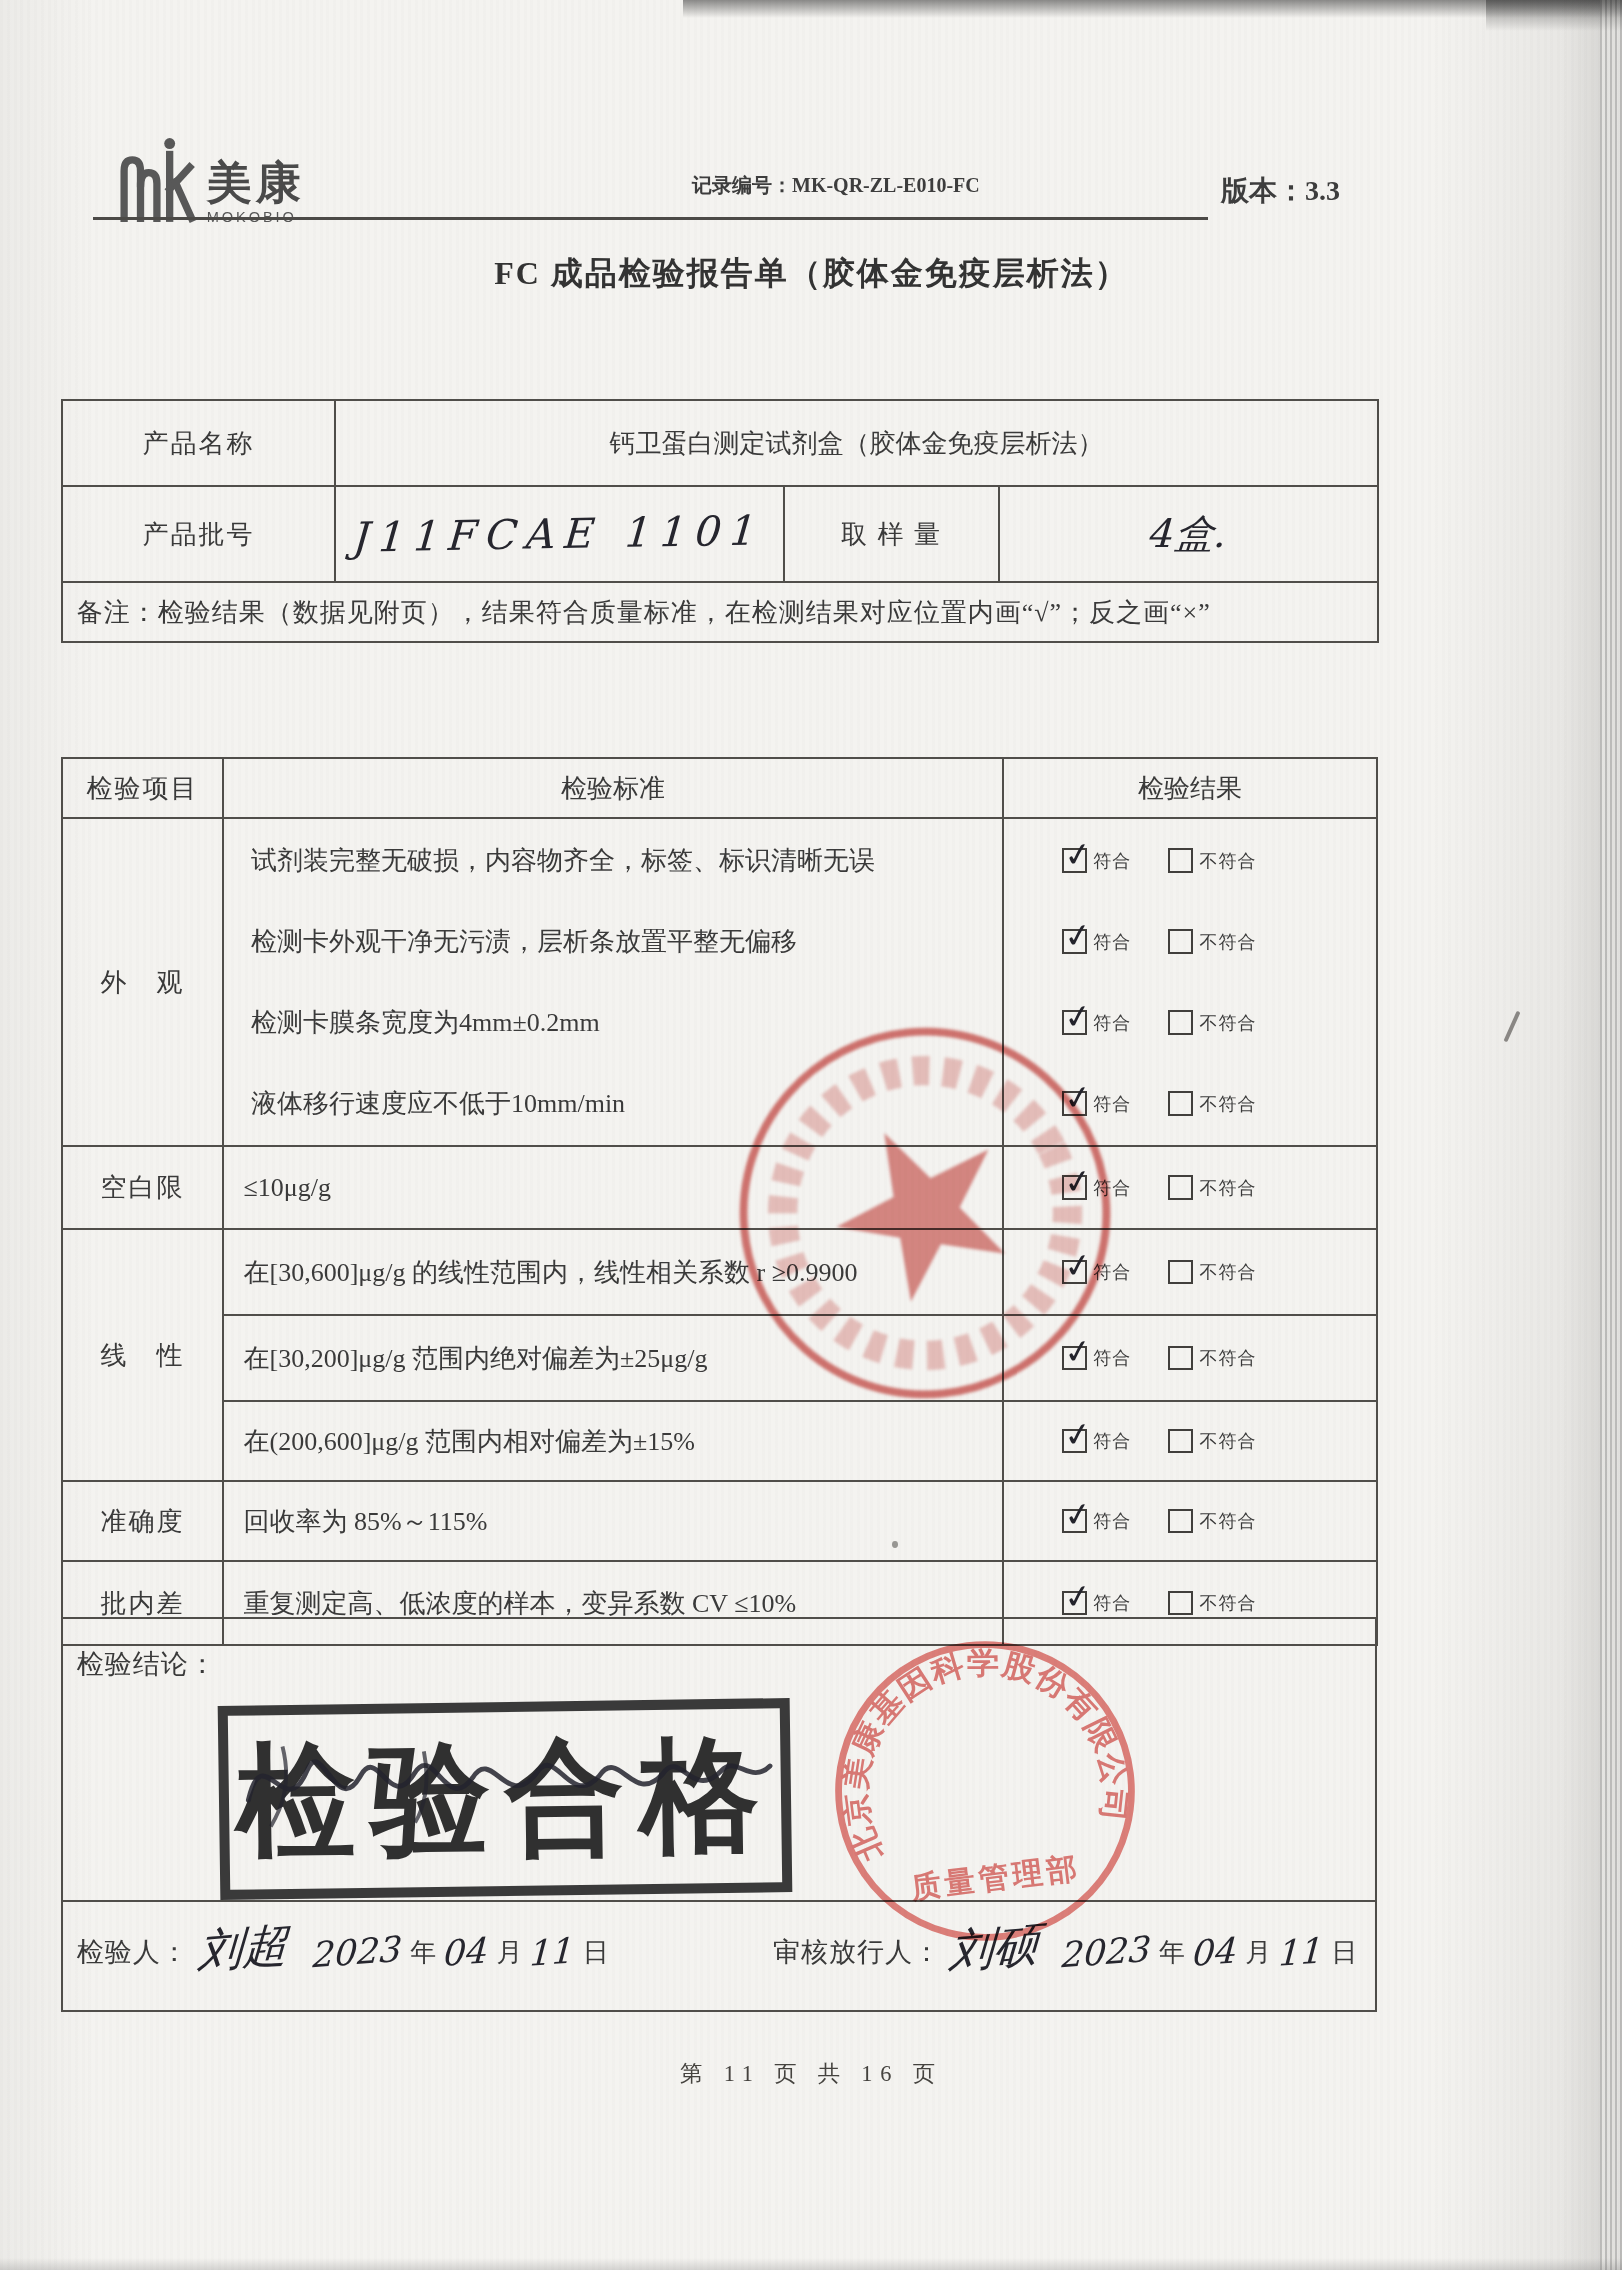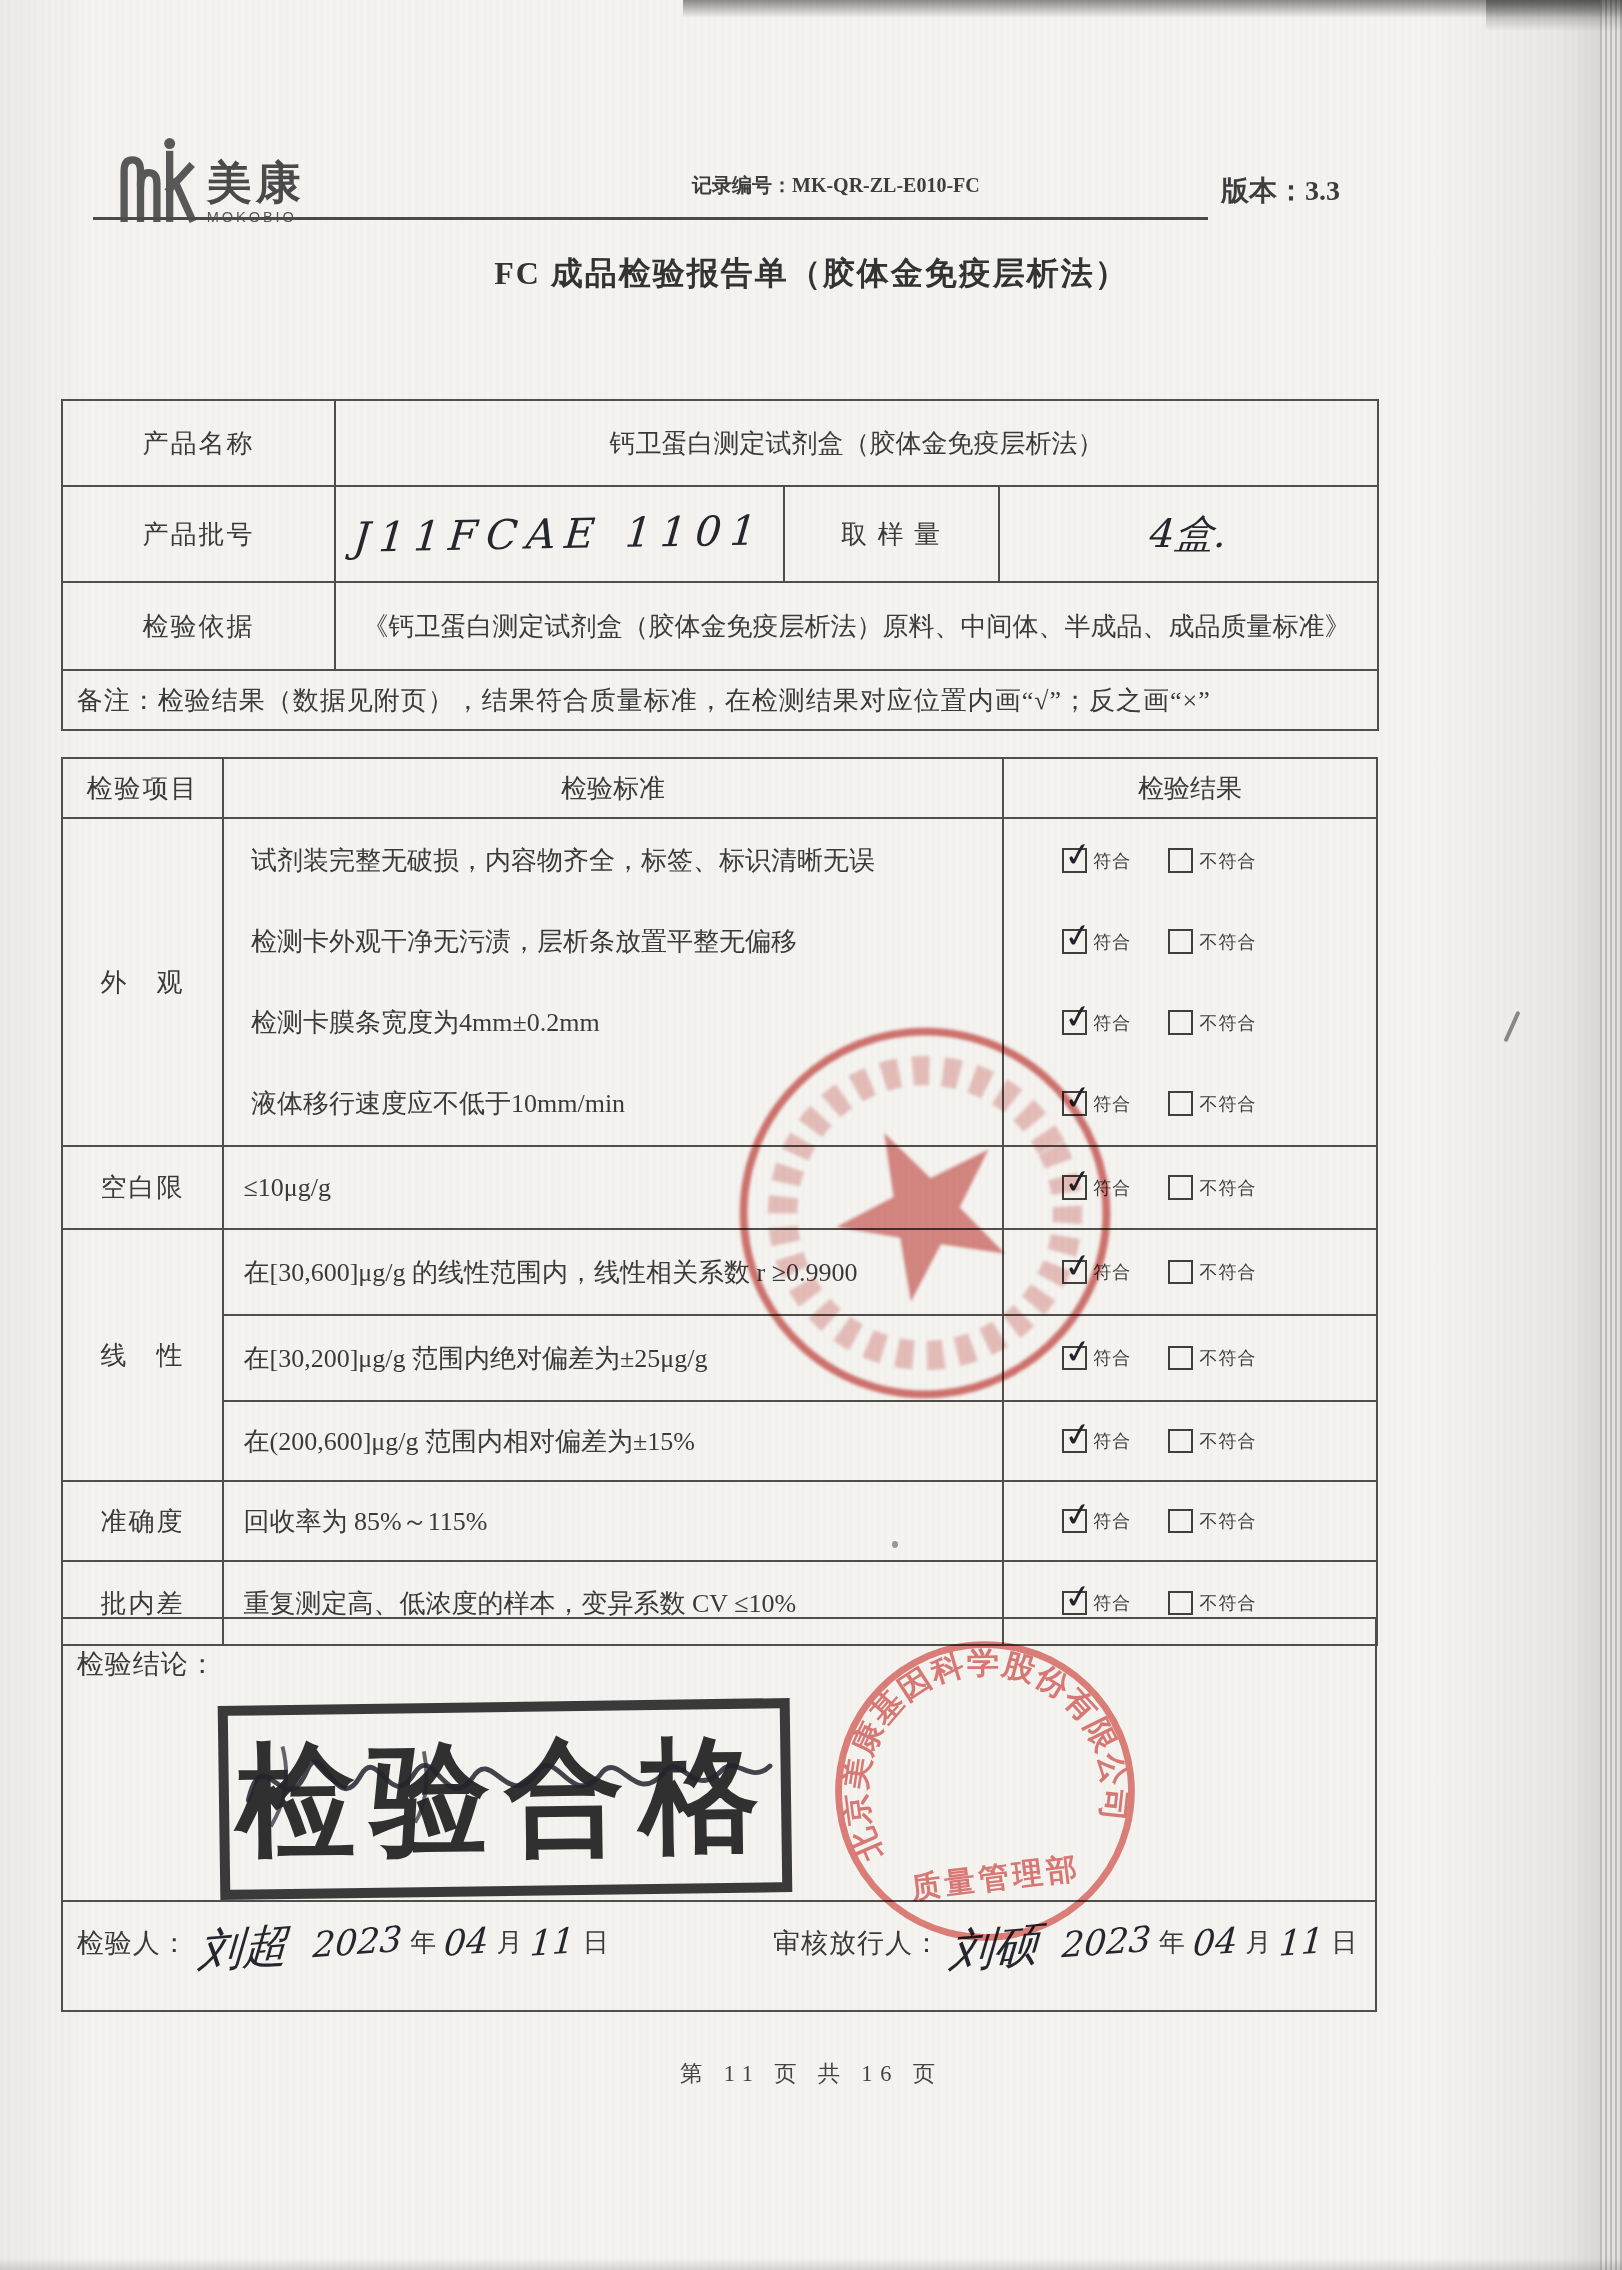--- a/index.html
+++ b/index.html
@@ -60,21 +60,21 @@
   .cb-label:last-child{margin-right:0;}
   td.resline{vertical-align:middle;}
 
   
   .concl-box{position:absolute;left:61px;top:1617px;width:1312px;height:391px;border:2px solid #504e4a;}
   .concl-label{position:absolute;left:13.7px;top:27px;font-size:27px;letter-spacing:1px;}
   .pass-stamp{position:absolute;left:156px;top:83px;width:552px;height:174px;border:10.7px solid #3a3a3a;display:flex;align-items:center;justify-content:center;transform:rotate(-0.8deg);}
   .pass-stamp-text{font-size:119px;font-weight:900;letter-spacing:15.6px;color:#303030;transform:scaleY(1.04);white-space:nowrap;}
   .scribble{position:absolute;left:161px;top:98px;width:585px;height:137px;}
   .sig-row{position:absolute;left:0;top:281px;width:100%;height:110px;border-top:2px solid #504e4a;}
-  .sig-group{position:absolute;top:23.4px;display:flex;align-items:flex-start;white-space:nowrap;}
+  .sig-group{position:absolute;top:23.4px;display:flex;align-items:flex-end;white-space:nowrap;}
   .sig-left{left:13.7px;}
   .sig-right{left:710px;}
   .sig-label{font-size:27px;letter-spacing:1px;}
   .unit{font-size:26px;margin:0 7.8px;}
 
   
   .stamp1{position:absolute;left:728px;top:1016px;transform:rotate(-27deg);mix-blend-mode:multiply;}
   .stamp2{position:absolute;left:822px;top:1625px;transform:rotate(-7deg);mix-blend-mode:multiply;}
   .stamp2 text{font-family:"Liberation Serif","DejaVu Serif",serif;font-weight:700;}
 
@@ -117,24 +117,20 @@
     <tbody>
         <tr style="height:86px">
       <td class="lbl">产品名称</td>
       <td class="c" colspan="3">钙卫蛋白测定试剂盒（胶体金免疫层析法）</td>
     </tr>
     <tr style="height:96px">
       <td class="lbl">产品批号</td>
       <td class="c"><span class="hw hw-batch">J11FCAE 1101</span></td>
       <td class="lbl">取 样 量</td>
       <td class="c"><span class="hw hw-qty">4盒.</span></td>
-    </tr>
-    <tr style="height:88px">
-      <td class="lbl">检验依据</td>
-      <td class="c" colspan="3">《钙卫蛋白测定试剂盒（胶体金免疫层析法）原料、中间体、半成品、成品质量标准》</td>
     </tr>
     <tr style="height:60px">
       <td class="note-cell" colspan="4">备注：检验结果（数据见附页），结果符合质量标准，在检测结果对应位置内画“√”；反之画“×”</td>
     </tr>
   </tbody>
     </table>
 
   <table class="insp-table">
     <colgroup>
         <col style="width:161px">

